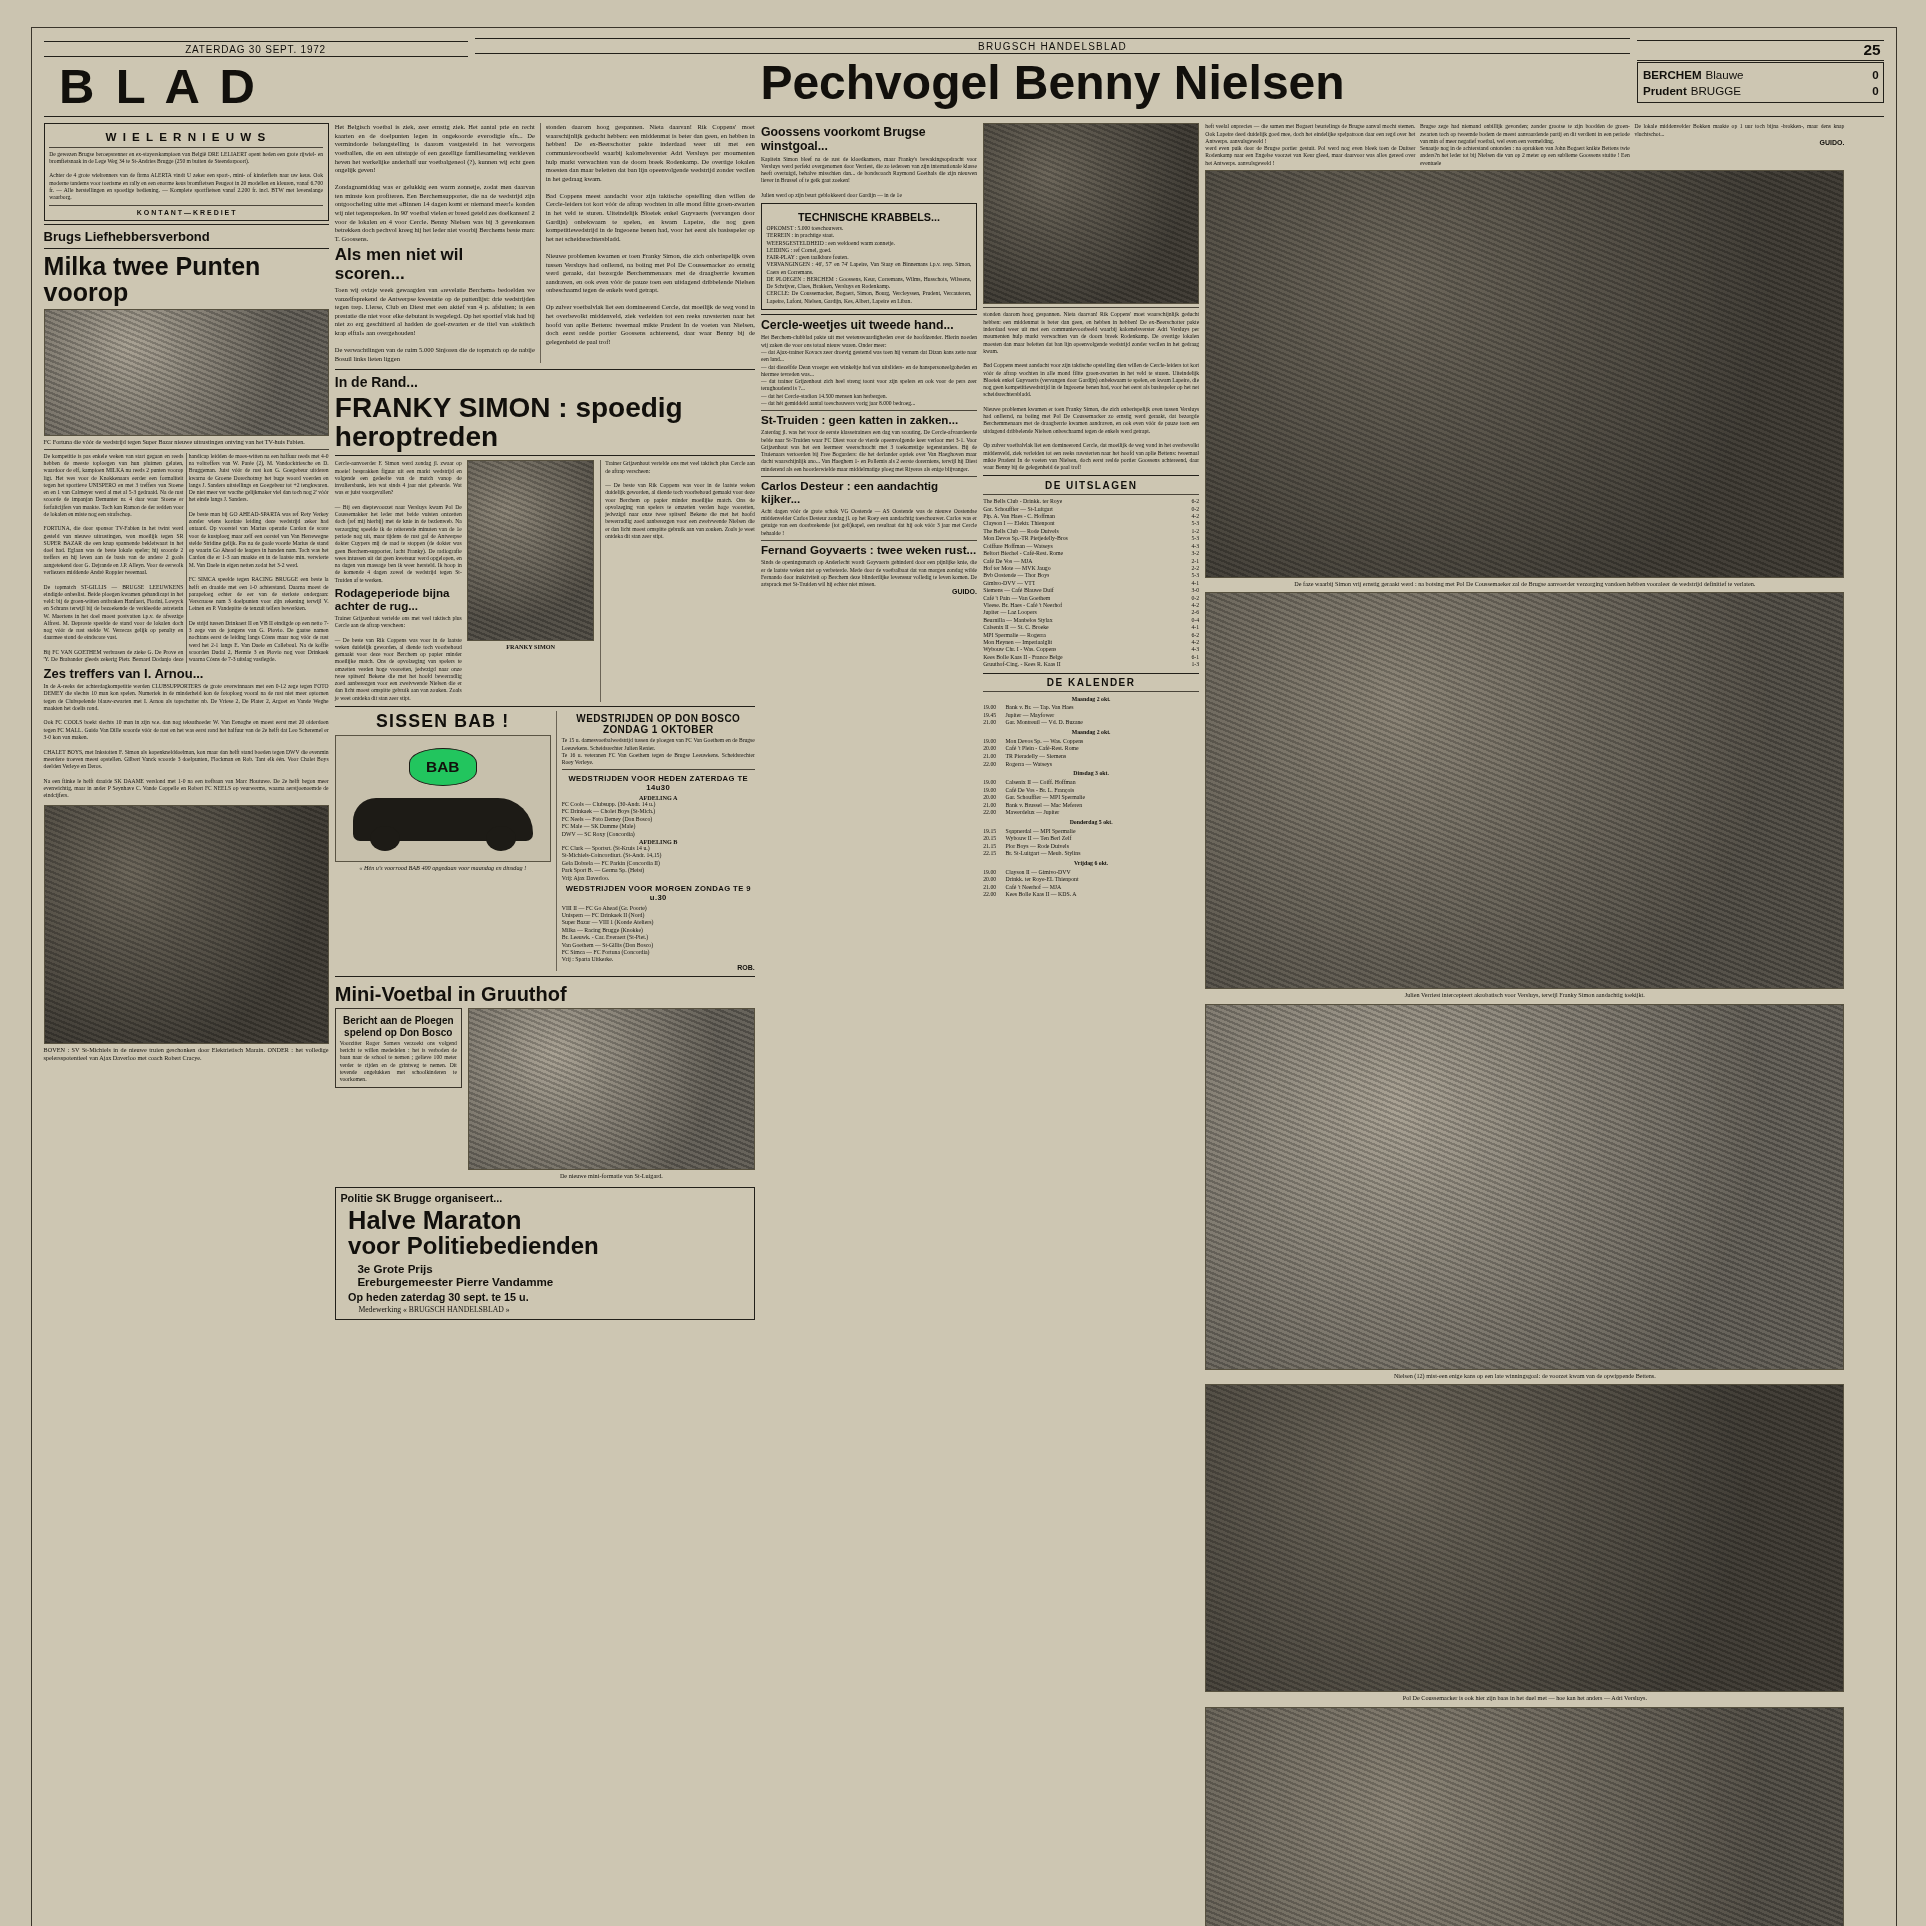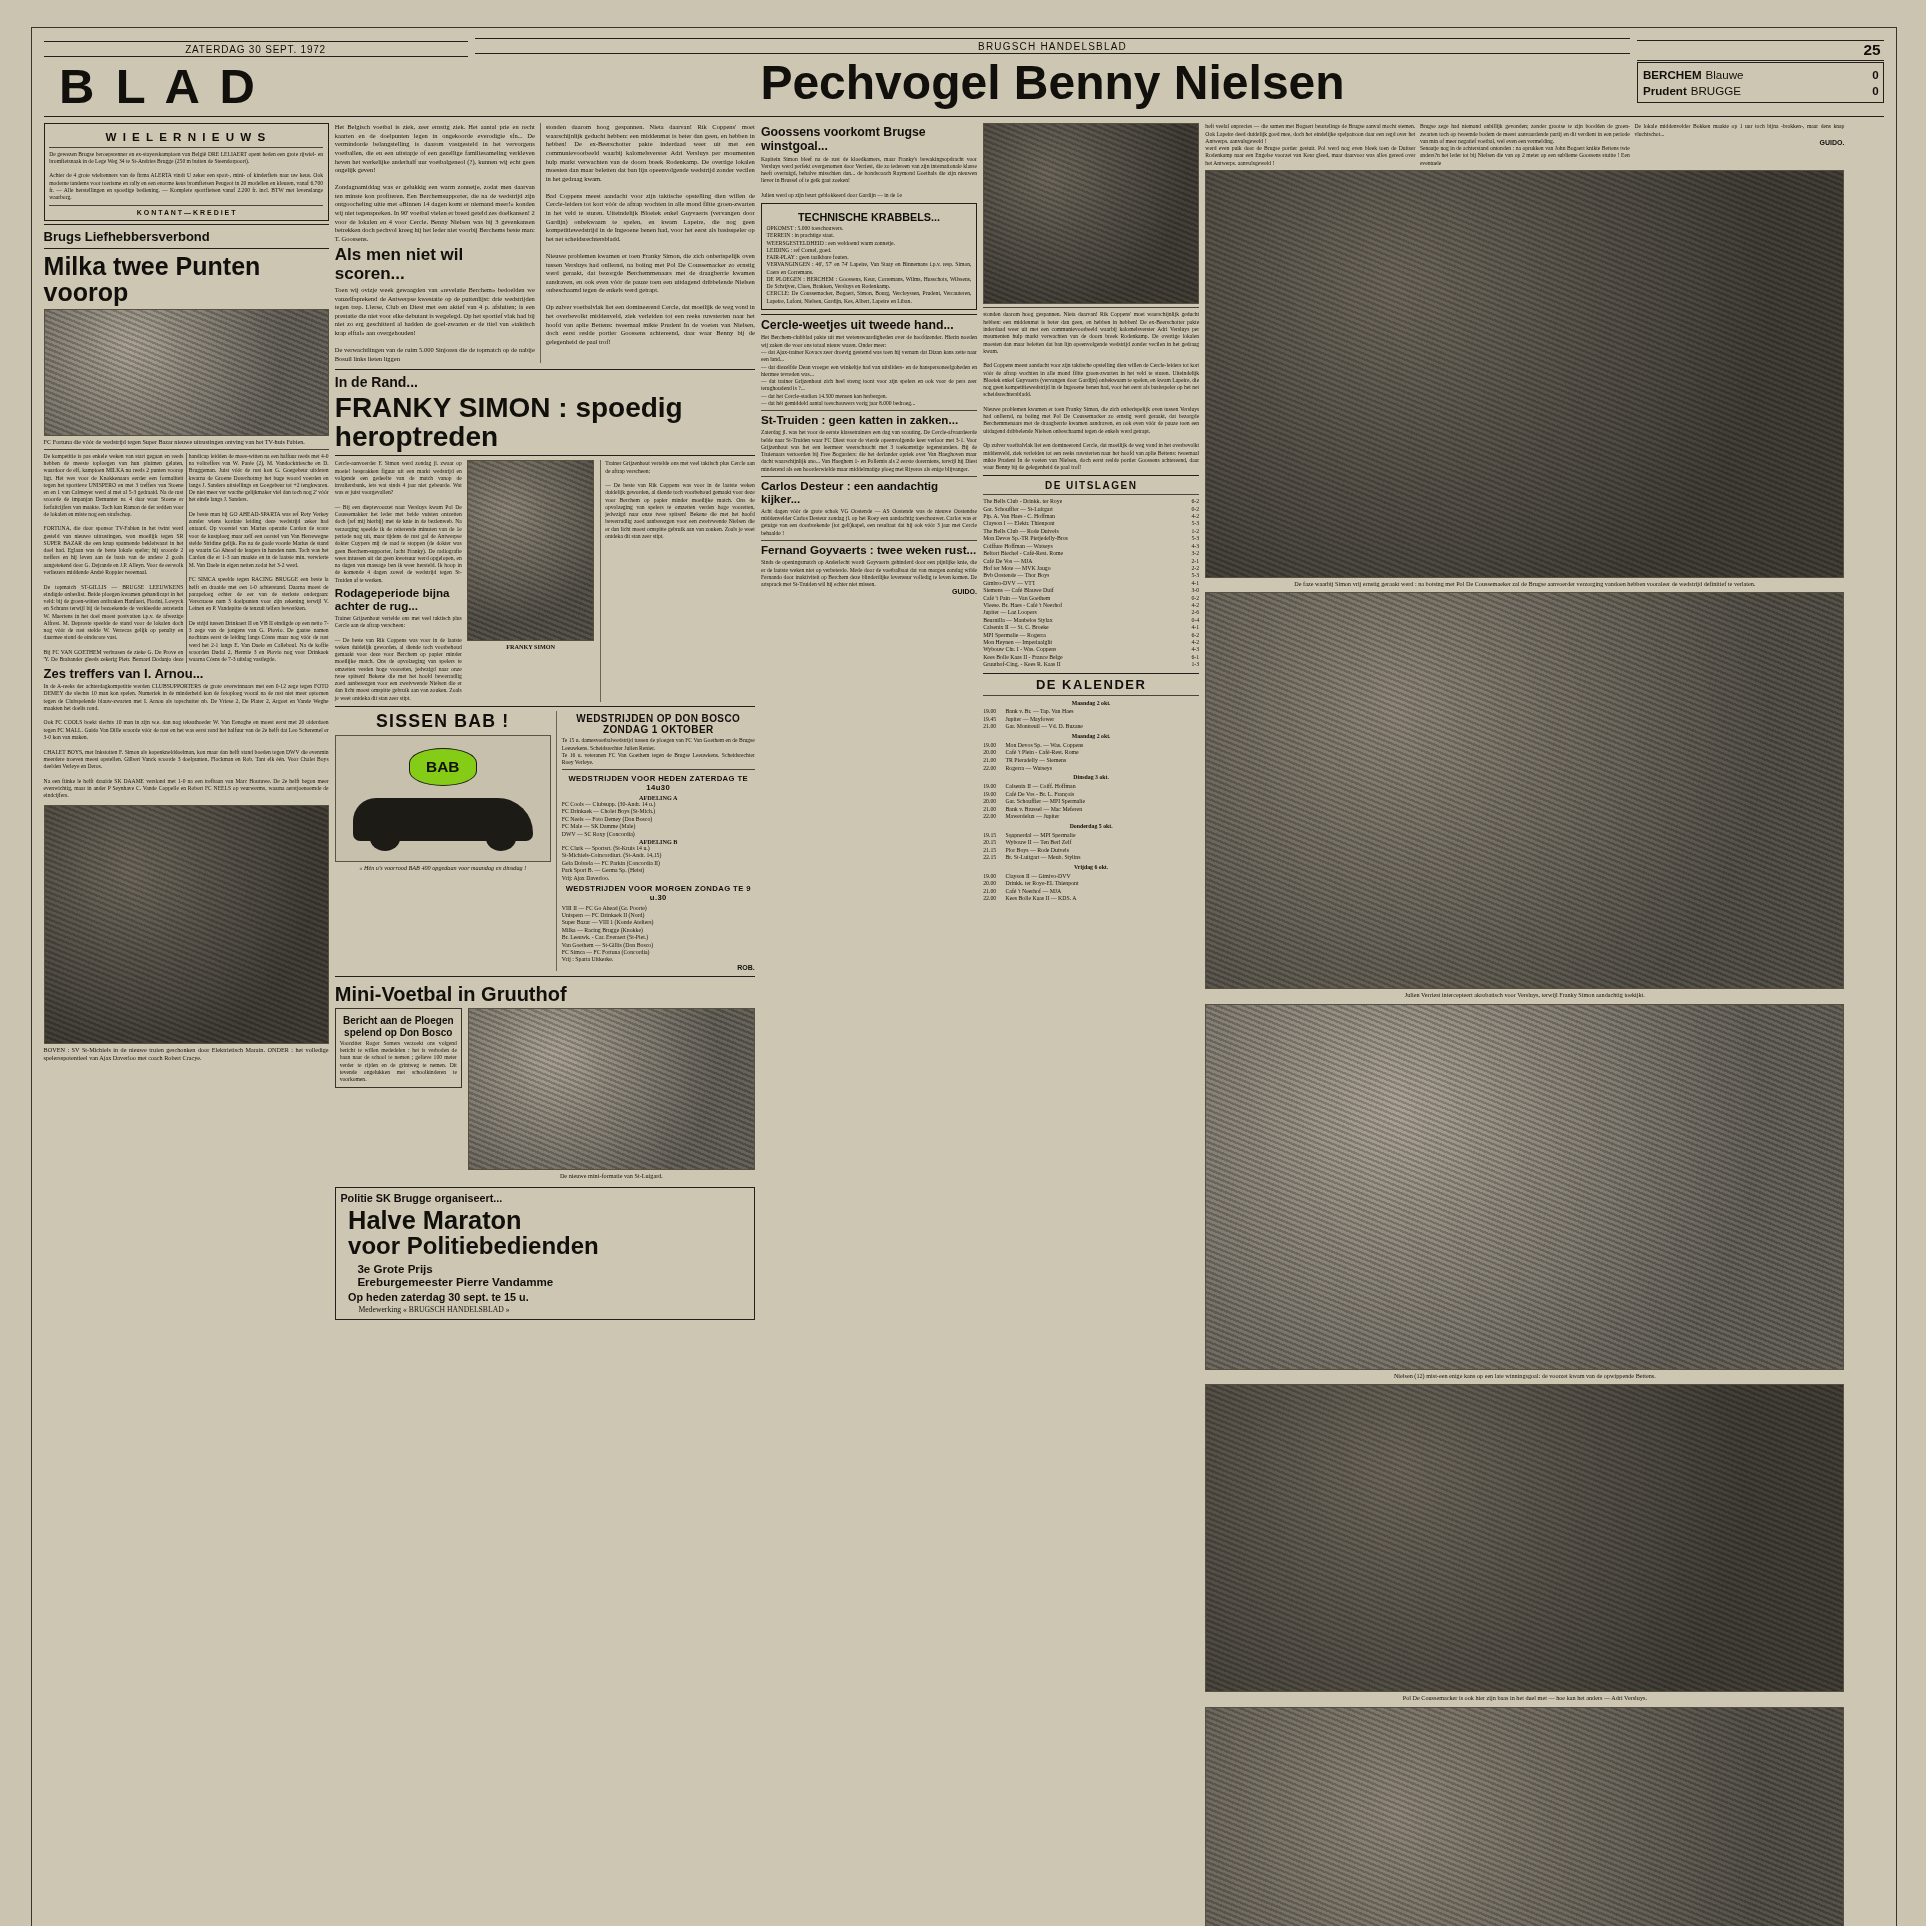--- a/index.html
+++ b/index.html
@@ -198,21 +198,21 @@
   }
   .cartoon .car-body {
     position:absolute; left:8%; bottom:16%; width:84%; height:34%;
     background:#1d1b16; border-radius: 23px 35px 7px 7px;
   }
   .cartoon .wheel {
     position:absolute; bottom:8%; width:14%; height:20%; background:#1d1b16; border-radius:50%;
   }
   .cartoon .sign {
     position:absolute; left:34%; top:10%; width:32%; height:30%;
-    background:#84cc16; border:1.9px solid #1d1b16; border-radius:50%/40%;
+    background:#22c55e; border:1.9px solid #1d1b16; border-radius:50%/40%;
     display:flex; align-items:center; justify-content:center;
     font-family:"Liberation Sans", sans-serif; font-weight:bold; font-size:15.4px;
   }
   .sissen-head {
     font-family:"Liberation Sans", sans-serif;
     font-weight:bold; font-size:17.7px; letter-spacing:1.2px; text-align:center;
   }
   .calendar { font-size: 5.8px; line-height: 1.3; }
   .calendar .dayhead { font-weight: bold; text-align:center; margin: 2.3px 0 1.2px 0; }
   .calendar .row { display:flex; }
@@ -575,21 +575,21 @@
               <span class="nm">Kees Bolle Kaas II - France Belge</span>
               <span class="sc">6-1</span>
             </div>
         <div class="row">
               <span class="nm">Gruuthof-Cing. - Kees R. Kaas II</span>
               <span class="sc">1-3</span>
             </div>
       </div>
 
       <div class="rule"></div>
-      <div class="kicker" style="font-size:13px">DE KALENDER</div>
+      <div class="kicker" style="font-size:10px">DE KALENDER</div>
       <div class="rule-thin"></div>
       <div class="calendar">
         <div class="dayhead">Maandag 2 okt.</div>
         <div class="row">
               <span class="t">19.00</span>
               <span class="m">Bank v. Br. — Tap. Van Haes</span>
             </div>
         <div class="row">
               <span class="t">19.45</span>
               <span class="m">Jupiter — Mayfower</span>

